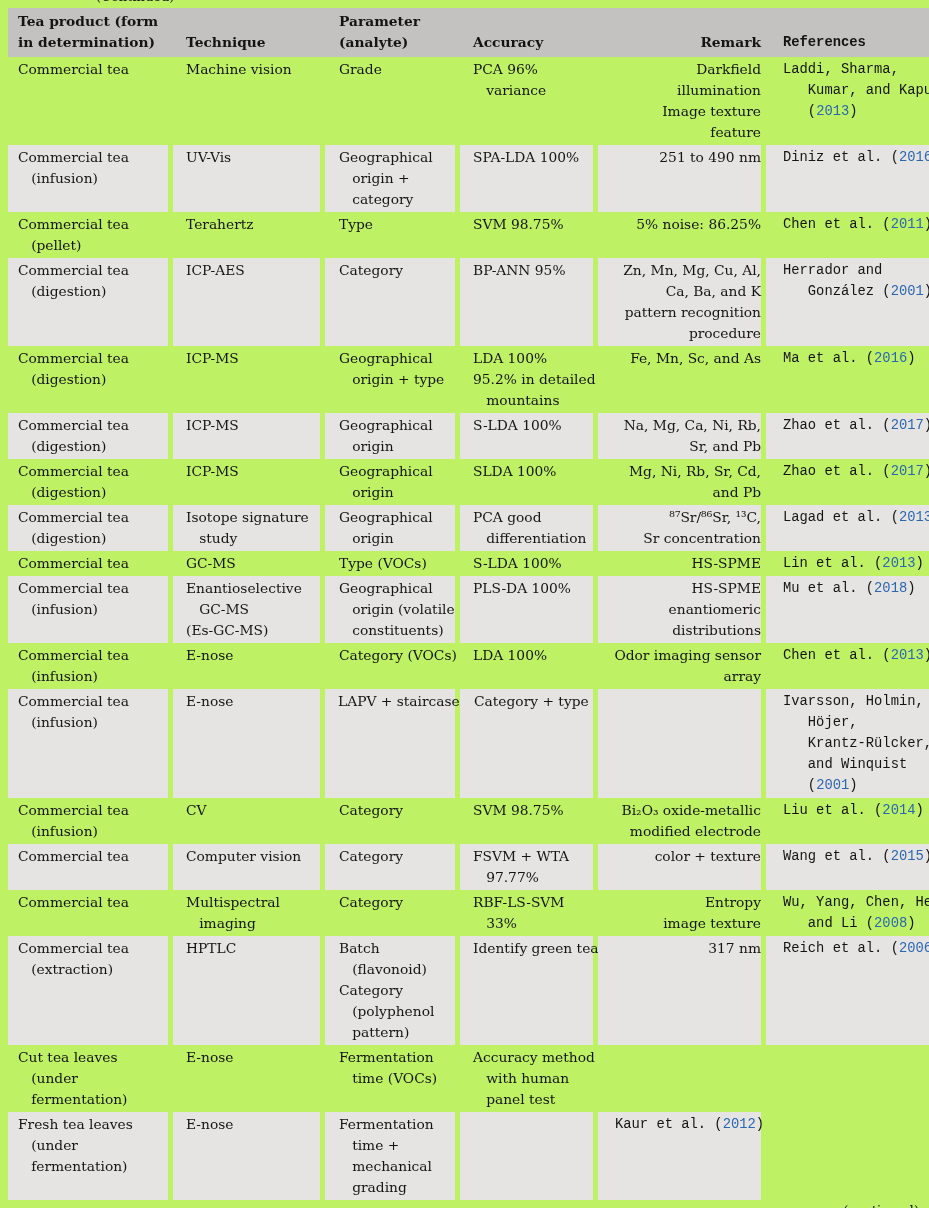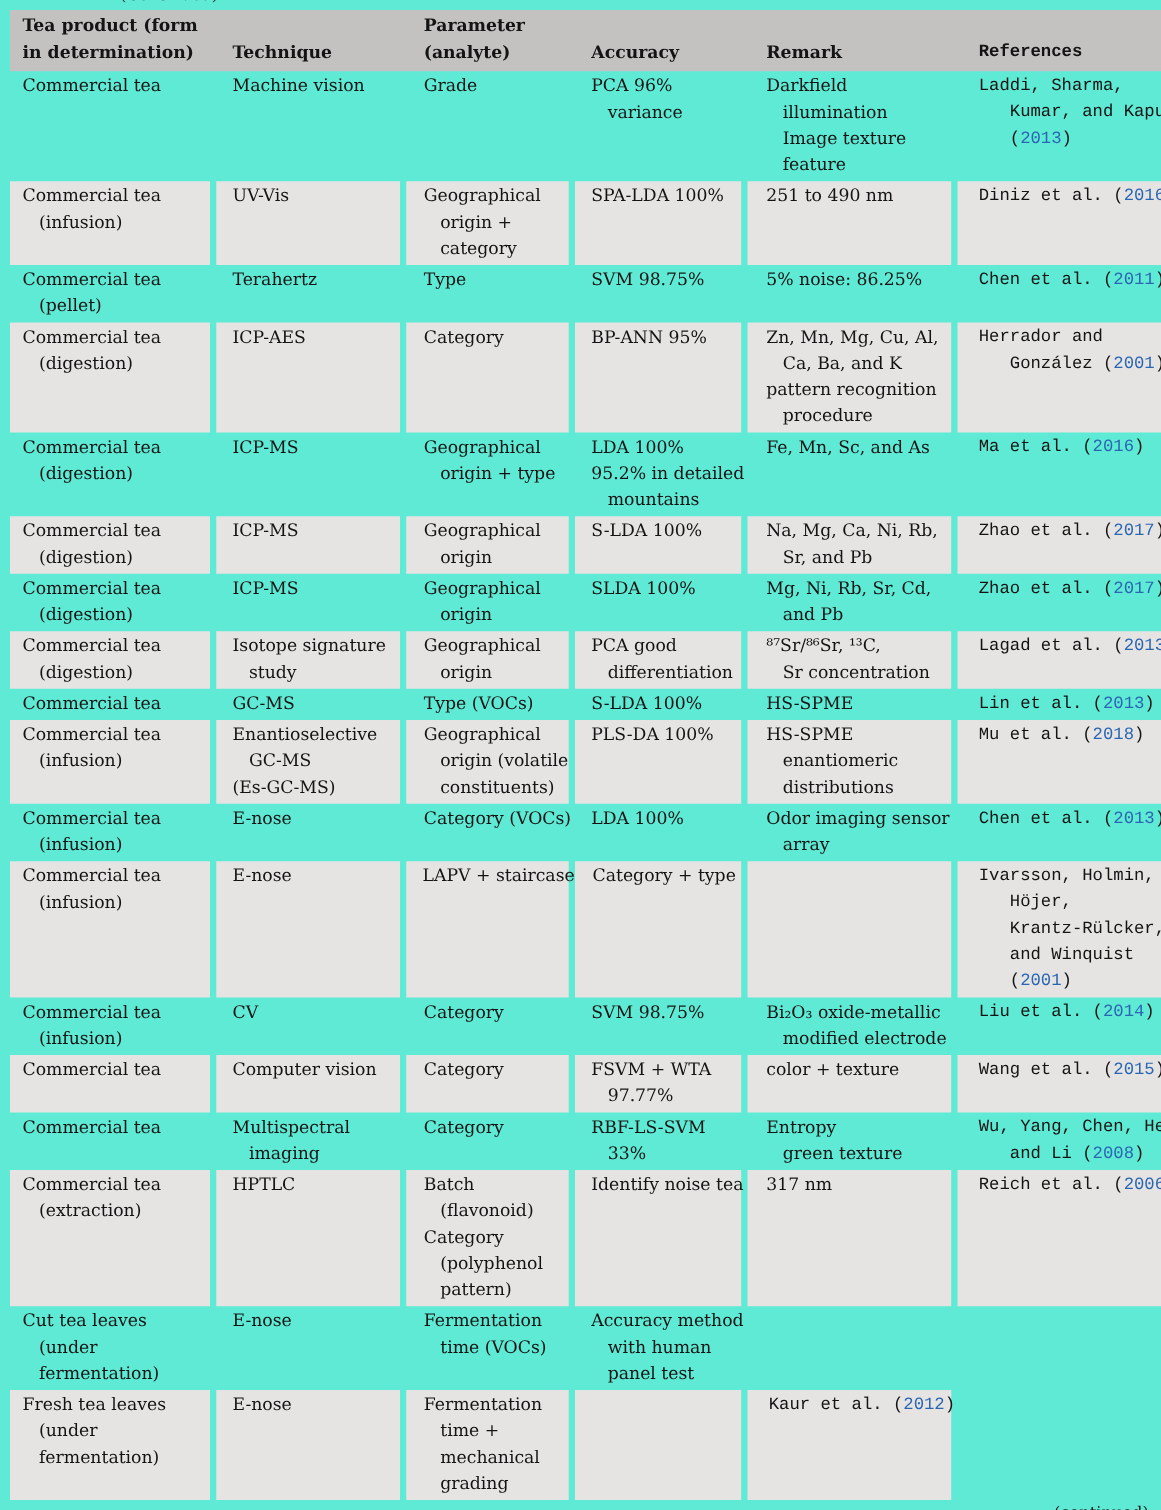--- a/index.html
+++ b/index.html
@@ -1,19 +1,19 @@
 <!DOCTYPE html>
 <html style="--header-bg: #c4c2c1; --shade-bg: #e6e4e2; --link-color: #2a66b2;"><head>
 <meta charset="utf-8">
 <style>
   html, body { margin: 0; padding: 0; background: #ffffff; }
   .page {
     width: 929px; height: 1208px;
     position: relative; overflow: hidden;
-    background: #5eead4;
+    background: #bef264;
     font-family: "DejaVu Serif", "Liberation Serif", serif;
     font-size: 13.8px; line-height: 21px;
     color: #141414;
   }
   
   .caption-clip { height: 8px; overflow: hidden; position: relative; }
   .caption-clip span { position: absolute; top: -14px; left: 96px; font-size: 13px; white-space: pre; }
 
   .grid {
     display: grid;
@@ -27,21 +27,21 @@
     align-items: end;
     padding-top: 3px; padding-bottom: 4px;
   }
   .hcell, .cell { white-space: pre; }
   .trow .cell { padding-top: 2px; padding-bottom: 2px; }
   .trow.shaded .cell { background: var(--shade-bg, #e6e4e2); }
   .c0 { padding-left: 10px; }
   .c1 { padding-left: 13px; }
   .c2 { padding-left: 14px; }
   .c3 { padding-left: 13px; }
-  .c4 { padding-left: 15px; }
+  .c4 { padding-left: 15px; text-align: right; }
   .c5 { padding-left: 17px; font-family: Liberation Mono, monospace; }
   .yr { color: var(--link-color, #2a66b2); cursor: pointer; }
   
   .continued-clip { height: 8px; overflow: hidden; text-align: right; padding-right: 10px; }
   .continued-clip span { font-size: 13px; line-height: 15px; display: inline-block; white-space: pre; }
 </style>
 </head>
 <body>
 
 <div class="page">
@@ -221,34 +221,34 @@
         <div class="cell c5">Wang et al. (<span class="yr">2015</span>)</div>
       </div>
       <div class="grid trow">
         <div class="cell c0">Commercial tea</div>
         <div class="cell c1">Multispectral
    imaging</div>
         <div class="cell c2">Category</div>
         <div class="cell c3">RBF-LS-SVM
    33%</div>
         <div class="cell c4">Entropy
-   green texture</div>
+   image texture</div>
         <div class="cell c5">Wu, Yang, Chen, He,
    and Li (<span class="yr">2008</span>)</div>
       </div>
       <div class="grid trow shaded">
         <div class="cell c0">Commercial tea
    (extraction)</div>
         <div class="cell c1">HPTLC</div>
         <div class="cell c2">Batch
    (flavonoid)
 Category
    (polyphenol
    pattern)</div>
-        <div class="cell c3">Identify noise tea</div>
+        <div class="cell c3">Identify green tea</div>
         <div class="cell c4">317 nm</div>
         <div class="cell c5">Reich et al. (<span class="yr">2006</span>)</div>
       </div>
       <div class="grid trow">
         <div class="cell c0">Cut tea leaves
    (under
    fermentation)</div>
         <div class="cell c1">E-nose</div>
         <div class="cell c2">Fermentation
    time (VOCs)</div>

